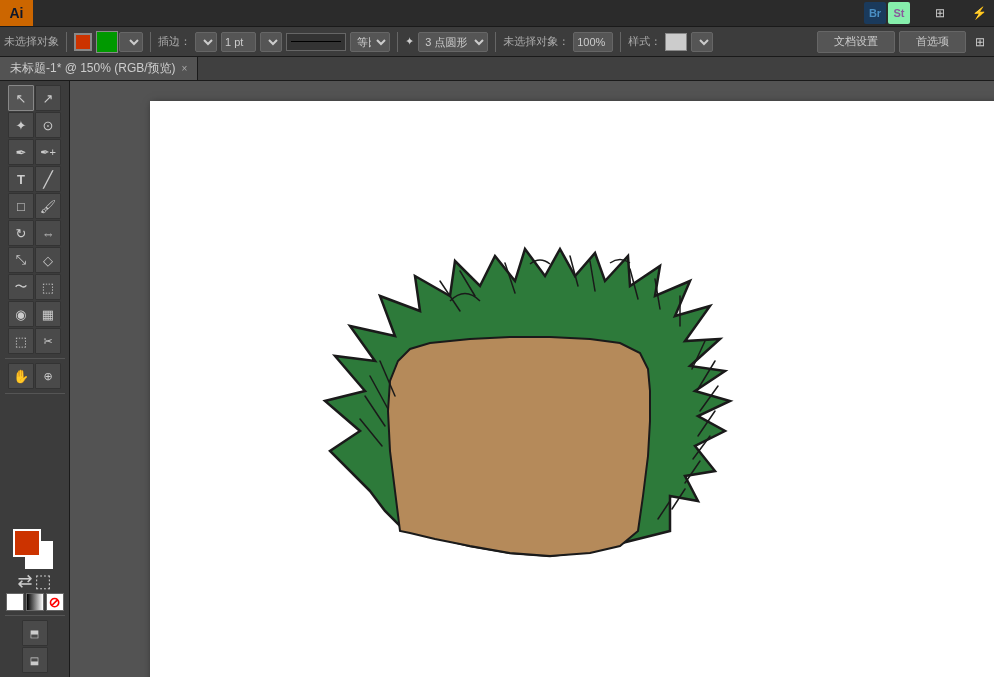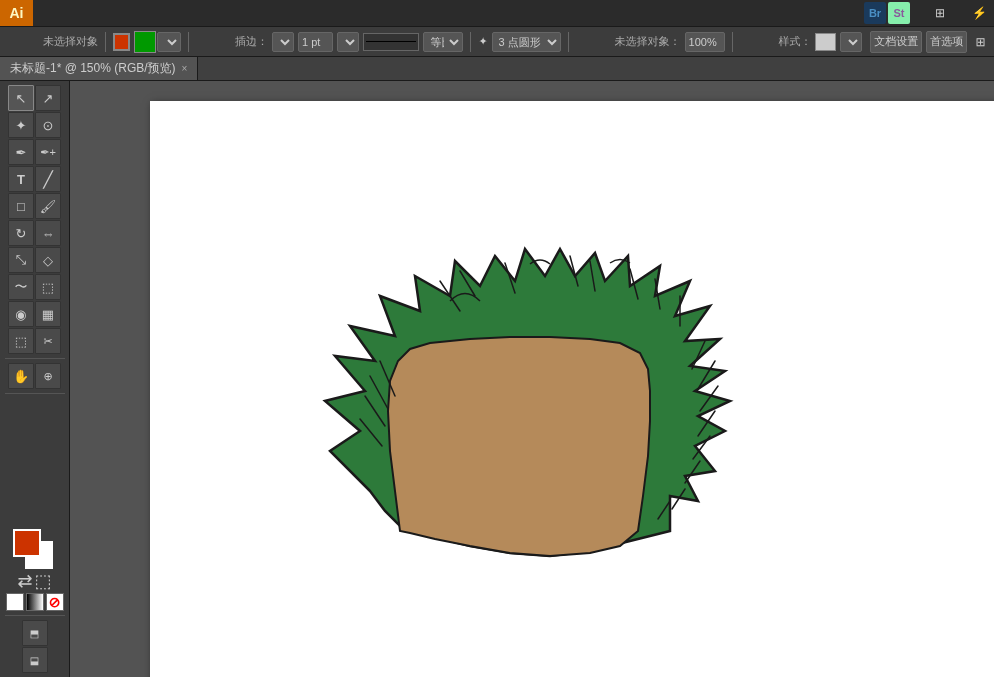--- a/index.html
+++ b/index.html
@@ -5,56 +5,56 @@
     * { margin: 0; padding: 0; box-sizing: border-box; }
     body { width: 994px; height: 677px; overflow: hidden; background: #535353; font-family: Arial, sans-serif; font-size: 12px; color: #ccc; }
 
     
     #menubar {
       width: 100%; height: 27px; background: #2b2b2b; display: flex; align-items: center;
       border-bottom: 1px solid #1a1a1a;
     }
     #ai-logo {
       width: 33px; height: 26px; background: #cc6600; display: flex; align-items: center; justify-content: center;
-      font-size: 14px; font-weight: bold; color: #fef9c3; flex-shrink: 0;
+      font-size: 14px; font-weight: bold; color: #0f172a; flex-shrink: 0;
     }
     .menu-items { display: flex; align-items: center; height: 100%; }
     .menu-item {
       padding: 0 8px; height: 100%; display: flex; align-items: center;
       font-size: 12px; color: #ccc; cursor: pointer; white-space: nowrap;
     }
 
     
     .menubar-right { margin-left: auto; display: flex; align-items: center; gap: 20px; padding-right: 4px; }
     .menubar-icon { width: 20px; height: 20px; display: flex; align-items: center; justify-content: center; cursor: pointer; }
 
     
     #toolbar {
       width: 100%; height: 30px; background: #3c3c3c; display: flex; align-items: center;
       border-bottom: 1px solid #1a1a1a; padding: 0 4px; gap: 4px;
     }
-    .toolbar-label { color: #aaa; font-size: 11px; white-space: nowrap; margin-left: 39px; }
+    .toolbar-label { color: #aaa; font-size: 11px; white-space: nowrap; }
     .toolbar-input {
       background: #555; border: 1px solid #666; color: #ccc; font-size: 11px;
       height: 20px; padding: 0 3px; border-radius: 2px;
     }
     .toolbar-select {
       background: #555; border: 1px solid #666; color: #ccc; font-size: 11px;
       height: 20px; padding: 0 2px; border-radius: 2px; cursor: pointer;
     }
     .toolbar-separator { width: 1px; height: 20px; background: #666; margin: 0 3px; }
     .toolbar-color-box { width: 18px; height: 18px; border: 1px solid #888; cursor: pointer; }
     .toolbar-stroke-preview {
       width: 60px; height: 18px; background: #333; border: 1px solid #666;
       display: flex; align-items: center; justify-content: center;
     }
     .stroke-line { width: 50px; height: 1px; background: #000; }
     .toolbar-btn {
       background: #555; border: 1px solid #666; color: #ccc; font-size: 11px;
-      height: 22px; padding: 0 3px; border-radius: 2px; cursor: pointer; white-space: nowrap;
+      height: 22px; padding: 0 16px; border-radius: 2px; cursor: pointer; white-space: nowrap;
     }
 
     
     #tabbar {
       width: 100%; height: 24px; background: #404040; display: flex; align-items: center;
       border-bottom: 1px solid #1a1a1a;
     }
     .tab {
       height: 100%; padding: 0 10px; display: flex; align-items: center; gap: 6px;
       background: #535353; border-right: 1px solid #1a1a1a; font-size: 12px; color: #ccc;

